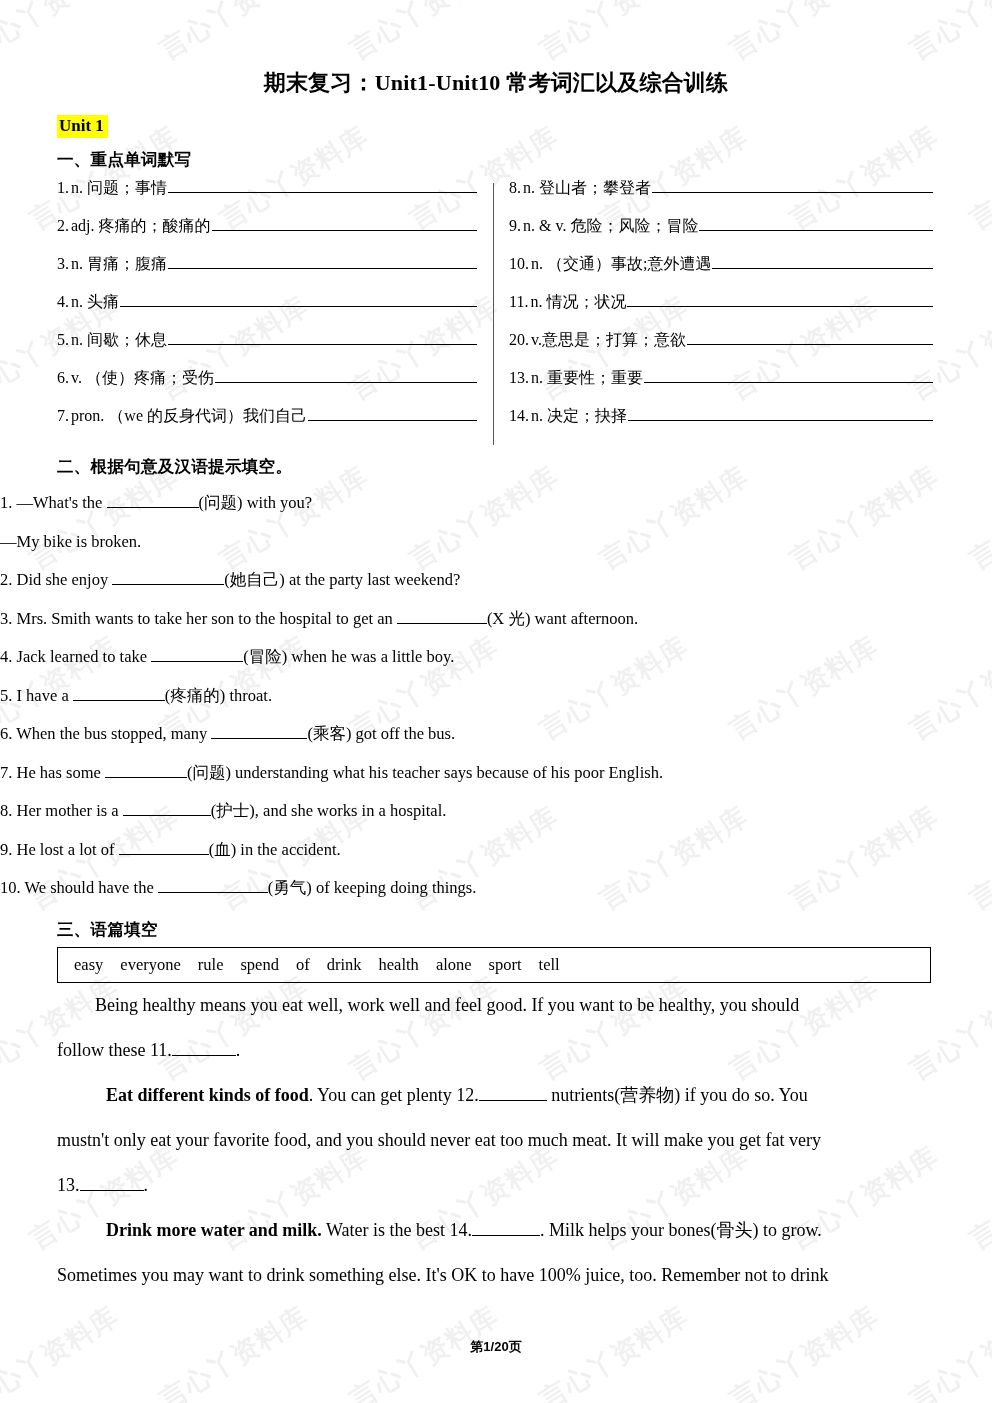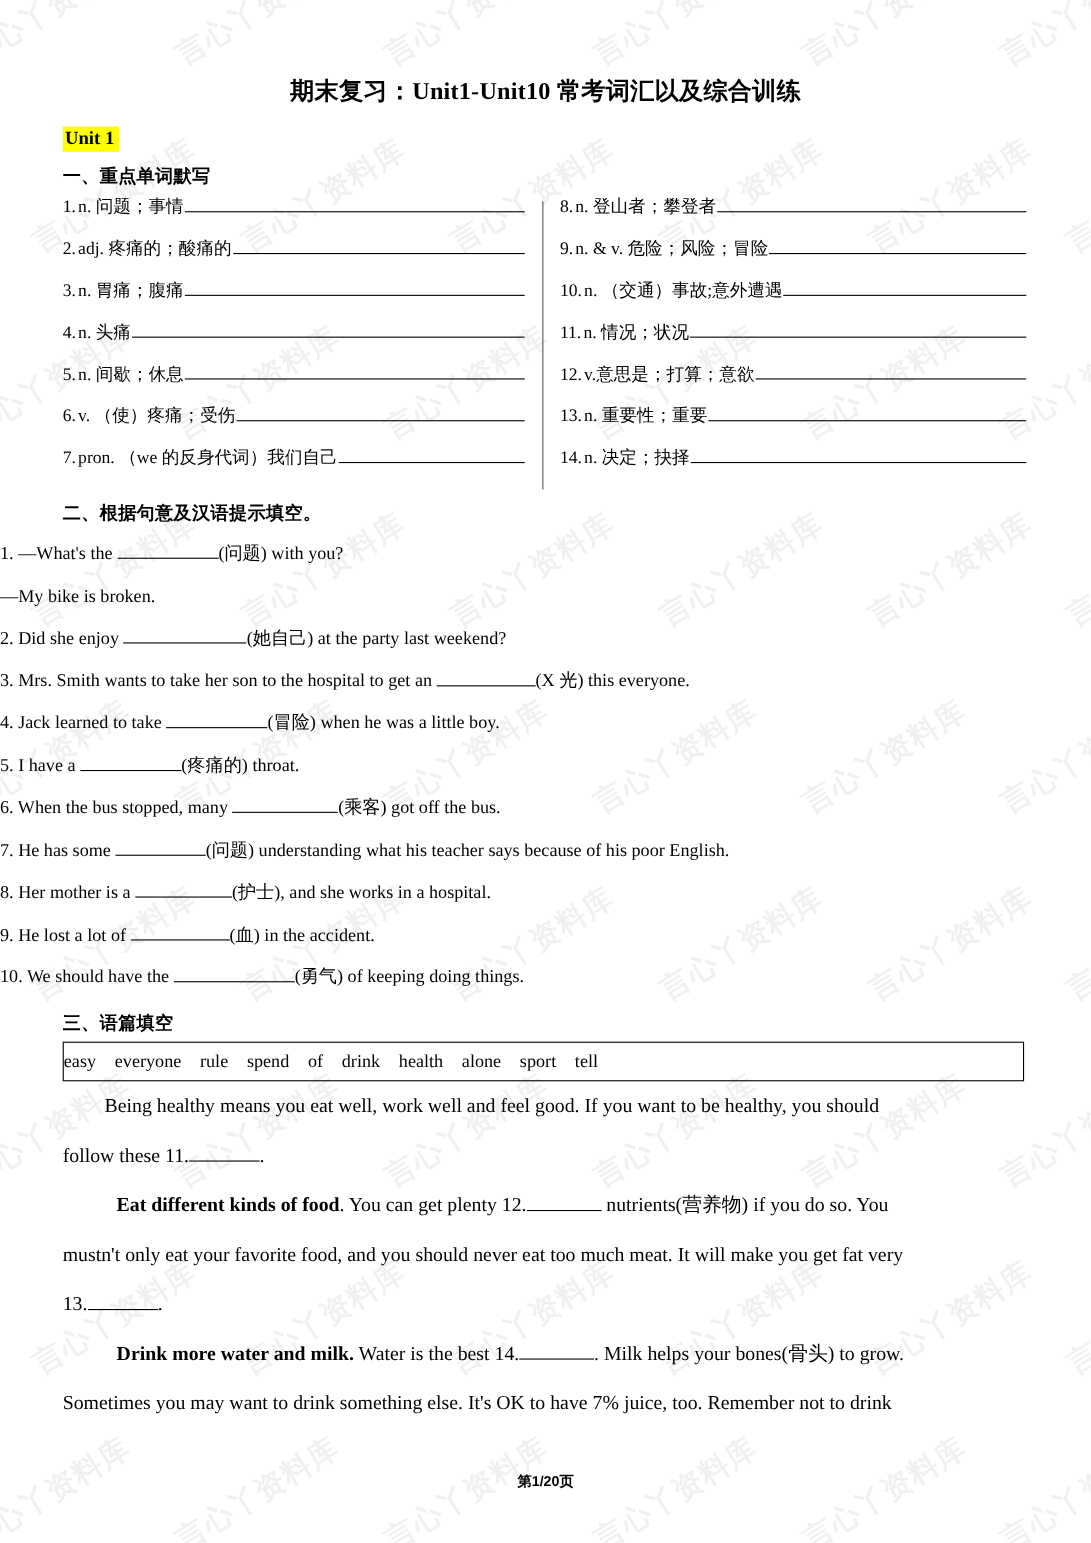--- a/index.html
+++ b/index.html
@@ -132,21 +132,21 @@
   }
   .wordbank {
     margin: 0 0 0 57px;
     width: 874px;
     border: 1.6px solid #000;
     box-sizing: border-box;
     height: 36px;
     display: flex;
     align-items: center;
     font-size: 16.5px;
-    padding: 0 0px;
+    padding: 0 16px;
     letter-spacing: 0px;
   }
   .wordbank span { white-space: nowrap; }
   .wb-sep { display: inline-block; width: 17px; }
   
   .passage {
     margin: 0 55px 0 57px;
     font-size: 18px;
   }
   .pline {
@@ -302,21 +302,21 @@
             <span class="vnum">10.</span>
             <span class="vtxt"> n. （交通）事故;意外遭遇</span>
             <span class="vblank"></span>
           </div>
           <div class="vrow">
             <span class="vnum">11.</span>
             <span class="vtxt"> n. 情况；状况</span>
             <span class="vblank"></span>
           </div>
           <div class="vrow">
-            <span class="vnum">12.</span>
+            <span class="vnum">20.</span>
             <span class="vtxt"> v.意思是；打算；意欲</span>
             <span class="vblank"></span>
           </div>
           <div class="vrow">
             <span class="vnum">13.</span>
             <span class="vtxt"> n. 重要性；重要</span>
             <span class="vblank"></span>
           </div>
           <div class="vrow">
             <span class="vnum">14.</span>
@@ -325,21 +325,21 @@
           </div>
         </div>
     </div>
 
     <div class="sec-head">二、根据句意及汉语提示填空。</div>
 
     <div id="sentence-list">
         <div class="sent"><span>1. —What's the </span><span class="blank-inline" style="width: 92px;"></span><span>(问题) with you?</span></div>
         <div class="sent"><span>—My bike is broken.</span></div>
         <div class="sent"><span>2. Did she enjoy </span><span class="blank-inline" style="width: 112px;"></span><span>(她自己) at the party last weekend?</span></div>
-        <div class="sent"><span>3. Mrs. Smith wants to take her son to the hospital to get an </span><span class="blank-inline" style="width: 90px;"></span><span>(X 光) this everyone.</span></div>
+        <div class="sent"><span>3. Mrs. Smith wants to take her son to the hospital to get an </span><span class="blank-inline" style="width: 90px;"></span><span>(X 光) want afternoon.</span></div>
         <div class="sent"><span>4. Jack learned to take </span><span class="blank-inline" style="width: 92px;"></span><span>(冒险) when he was a little boy.</span></div>
         <div class="sent"><span>5. I have a </span><span class="blank-inline" style="width: 92px;"></span><span>(疼痛的) throat.</span></div>
         <div class="sent"><span>6. When the bus stopped, many </span><span class="blank-inline" style="width: 96px;"></span><span>(乘客) got off the bus.</span></div>
         <div class="sent"><span>7. He has some </span><span class="blank-inline" style="width: 82px;"></span><span>(问题) understanding what his teacher says because of his poor English.</span></div>
         <div class="sent"><span>8. Her mother is a </span><span class="blank-inline" style="width: 88px;"></span><span>(护士), and she works in a hospital.</span></div>
         <div class="sent"><span>9. He lost a lot of </span><span class="blank-inline" style="width: 90px;"></span><span>(血) in the accident.</span></div>
         <div class="sent"><span>10. We should have the </span><span class="blank-inline" style="width: 110px;"></span><span>(勇气) of keeping doing things.</span></div>
       </div>
 
     <div class="sec-head">三、语篇填空</div>
@@ -367,20 +367,20 @@
         <span>tell</span>
       </div>
 
     <div class="passage" id="passage">
         <div class="pline"><span class="pindent"></span><span>Being healthy means you eat well, work well and feel good. If you want to be healthy, you should</span></div>
         <div class="pline"><span>follow these 11.</span><span class="blank-p" style="width: 64px;"></span><span>.</span></div>
         <div class="pline"><span class="pindent"></span><span class="bold">Eat different kinds of food</span><span>. You can get plenty 12.</span><span class="blank-p" style="width: 68px;"></span><span> nutrients(营养物) if you do so. You</span></div>
         <div class="pline"><span>mustn't only eat your favorite food, and you should never eat too much meat. It will make you get fat very</span></div>
         <div class="pline"><span>13.</span><span class="blank-p" style="width: 64px;"></span><span>.</span></div>
         <div class="pline"><span class="pindent"></span><span class="bold">Drink more water and milk.</span><span> Water is the best 14.</span><span class="blank-p" style="width: 68px;"></span><span>. Milk helps your bones(骨头) to grow.</span></div>
-        <div class="pline"><span>Sometimes you may want to drink something else. It's OK to have 7% juice, too. Remember not to drink</span></div>
+        <div class="pline"><span>Sometimes you may want to drink something else. It's OK to have 100% juice, too. Remember not to drink</span></div>
       </div>
 
   </div>
 
   <div class="footer">第1/20页</div>
 
 </div>
 
 </body></html>

